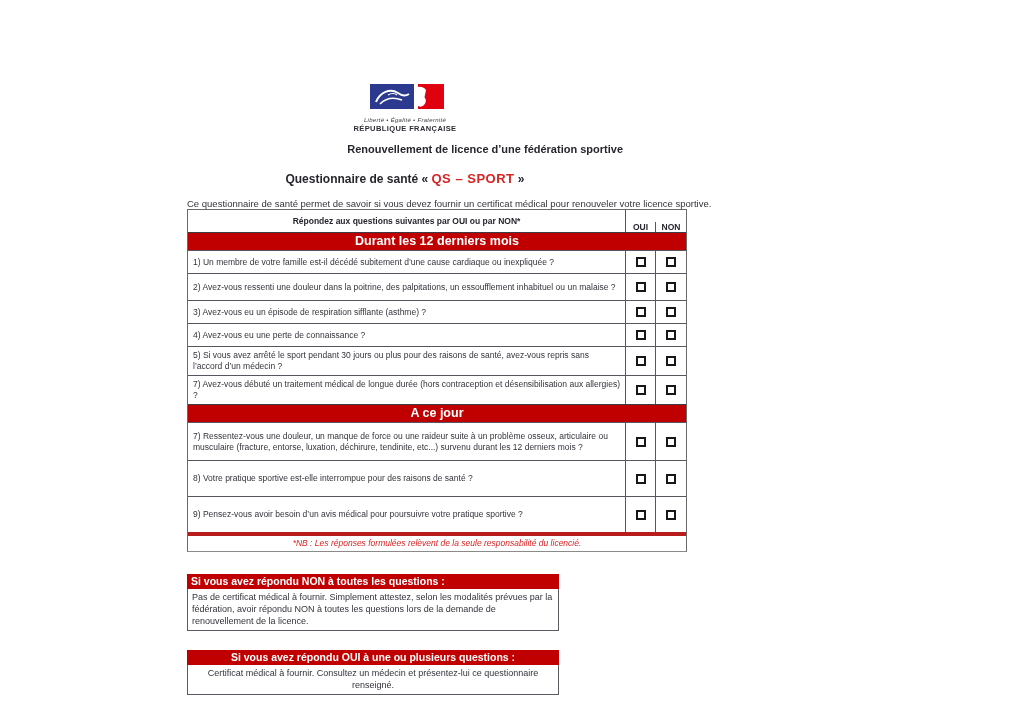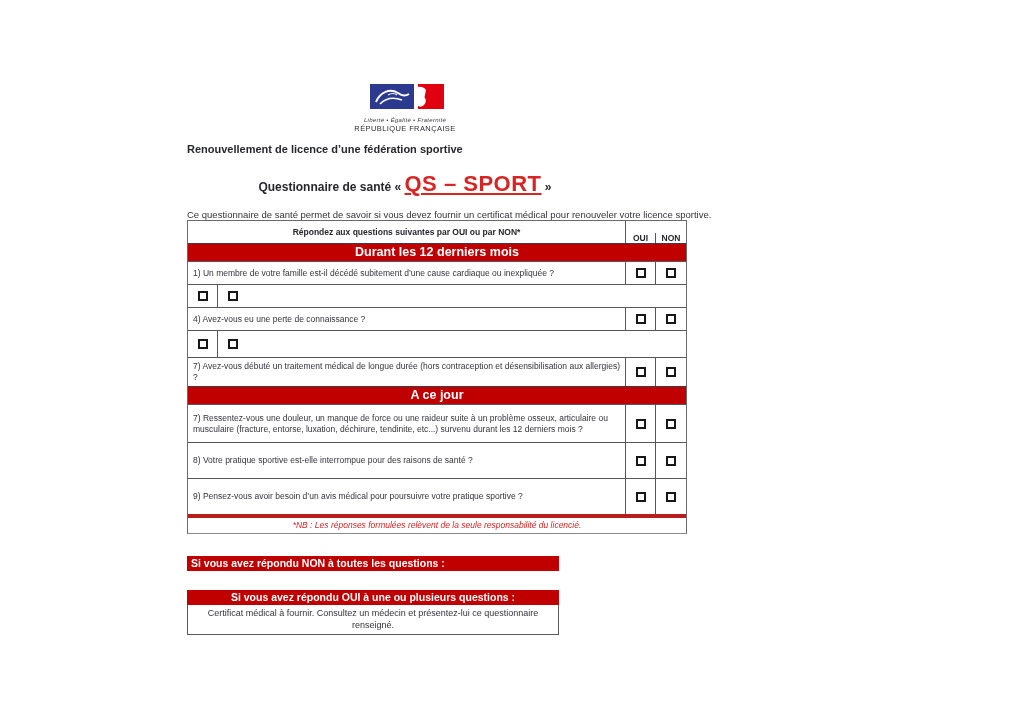--- a/index.html
+++ b/index.html
@@ -5,26 +5,26 @@
   * { margin: 0; padding: 0; box-sizing: border-box; }
   html, body { width: 1024px; height: 724px; background: #ffffff; overflow: hidden; }
   body { font-family: "Liberation Sans", sans-serif; color: #2b2b33; }
   .page { position: relative; width: 1024px; height: 724px; background: #fff; }
   .doc { position: absolute; left: 187px; top: 84px; width: 436px; }
 
   
   .logo-block { width: 100%; text-align: center; margin-bottom: 10px; }
   .logo-flags { display: inline-block; }
   .logo-motto { font-size: 6px; font-style: italic; color: #3a3a42; letter-spacing: 0.3px; margin-top: 1px; }
-  .logo-country { font-size: 7.5px; font-weight: normal; color: #2c2c34; letter-spacing: 0.4px; margin-top: 1px; }
+  .logo-country { font-size: 7.5px; font-weight: bold; color: #2c2c34; letter-spacing: 0.4px; margin-top: 1px; }
 
   
-  .doc-title { text-align: left; font-size: 11px; font-weight: bold; color: #26262e; margin-top: 4px; }
+  .doc-title { text-align: right; font-size: 11px; font-weight: bold; color: #26262e; margin-top: 4px; }
   .doc-subtitle { text-align: center; font-size: 12px; font-weight: bold; color: #26262e; margin-top: 16px; }
-  .doc-subtitle .hl { font-size: 22px; font-weight: bold; letter-spacing: 0.5px; text-decoration: underline; }
+  .doc-subtitle .hl { font-size: 13px; font-weight: bold; letter-spacing: 0.5px; }
   .intro { text-align: center; font-size: 9.5px; color: #33333b; margin-top: 12px; white-space: nowrap; }
   .warning { text-align: center; font-size: 11px; line-height: 13px; font-weight: bold; margin-top: 9px; margin-bottom: 7px; }
 
   
   .qtable { width: 500px; border: 1px solid #6a6a6a; border-bottom: 1px solid #8a8a8a; }
   .trow { display: flex; align-items: stretch; border-top: 1px solid #56565e; }
   .trow:first-child { border-top: none; }
   .q-cell { flex: 1 1 auto; padding: 3px 5px 3px 5px; font-size: 8.5px; line-height: 11px; color: #33333b;
             border-right: 1px solid #56565e; display: flex; flex-direction: column; justify-content: center; }
   .cb-col { flex: 0 0 30px; display: flex; align-items: center; justify-content: center; }
@@ -83,38 +83,49 @@
 
       <div class="trow h23">
         <div class="q-cell">1) Un membre de votre famille est-il décédé subitement d’une cause cardiaque ou inexpliquée ?</div>
         <div class="cb-col oui">
             <span class="cb"></span>
           </div>
         <div class="cb-col">
             <span class="cb"></span>
           </div>
       </div>
+      <div class="trow h27">
+        <div class="q-cell">2) Avez-vous ressenti une douleur dans la poitrine, des palpitations, un essoufflement inhabituel ou un malaise ?</div>
+        <div class="cb-col oui">
+            <span class="cb"></span>
+          </div>
+        <div class="cb-col">
+            <span class="cb"></span>
+          </div>
+      </div>
       <div class="trow h23">
+        <div class="q-cell">3) Avez-vous eu un épisode de respiration sifflante (asthme) ?</div>
         <div class="cb-col oui">
             <span class="cb"></span>
           </div>
         <div class="cb-col">
             <span class="cb"></span>
           </div>
       </div>
       <div class="trow h23">
         <div class="q-cell">4) Avez-vous eu une perte de connaissance ?</div>
         <div class="cb-col oui">
             <span class="cb"></span>
           </div>
         <div class="cb-col">
             <span class="cb"></span>
           </div>
       </div>
       <div class="trow h27">
+        <div class="q-cell">5) Si vous avez arrêté le sport pendant 30 jours ou plus pour des raisons de santé, avez-vous repris sans l’accord d’un médecin ?</div>
         <div class="cb-col oui">
             <span class="cb"></span>
           </div>
         <div class="cb-col">
             <span class="cb"></span>
           </div>
       </div>
       <div class="trow h27">
         <div class="q-cell">7) Avez-vous débuté un traitement médical de longue durée (hors contraception et désensibilisation aux allergies) ?</div>
         <div class="cb-col oui">
@@ -153,20 +164,21 @@
         <div class="cb-col">
             <span class="cb"></span>
           </div>
       </div>
 
       <div class="footnote-row" style="color:#d92424">*NB : Les réponses formulées relèvent de la seule responsabilité du licencié.</div>
     </div>
 
     <div class="outcome outcome-1">
       <div class="outcome-banner" style="background:#c00000">Si vous avez répondu NON à toutes les questions :</div>
+      <div class="outcome-body">Pas de certificat médical à fournir. Simplement attestez, selon les modalités prévues par la fédération, avoir répondu NON à toutes les questions lors de la demande de renouvellement de la licence.</div>
     </div>
 
     <div class="outcome outcome-2">
       <div class="outcome-banner" style="background:#c00000">Si vous avez répondu OUI à une ou plusieurs questions :</div>
       <div class="outcome-body">Certificat médical à fournir. Consultez un médecin et présentez-lui ce questionnaire renseigné.</div>
     </div>
 
   </div>
 </div>
 

